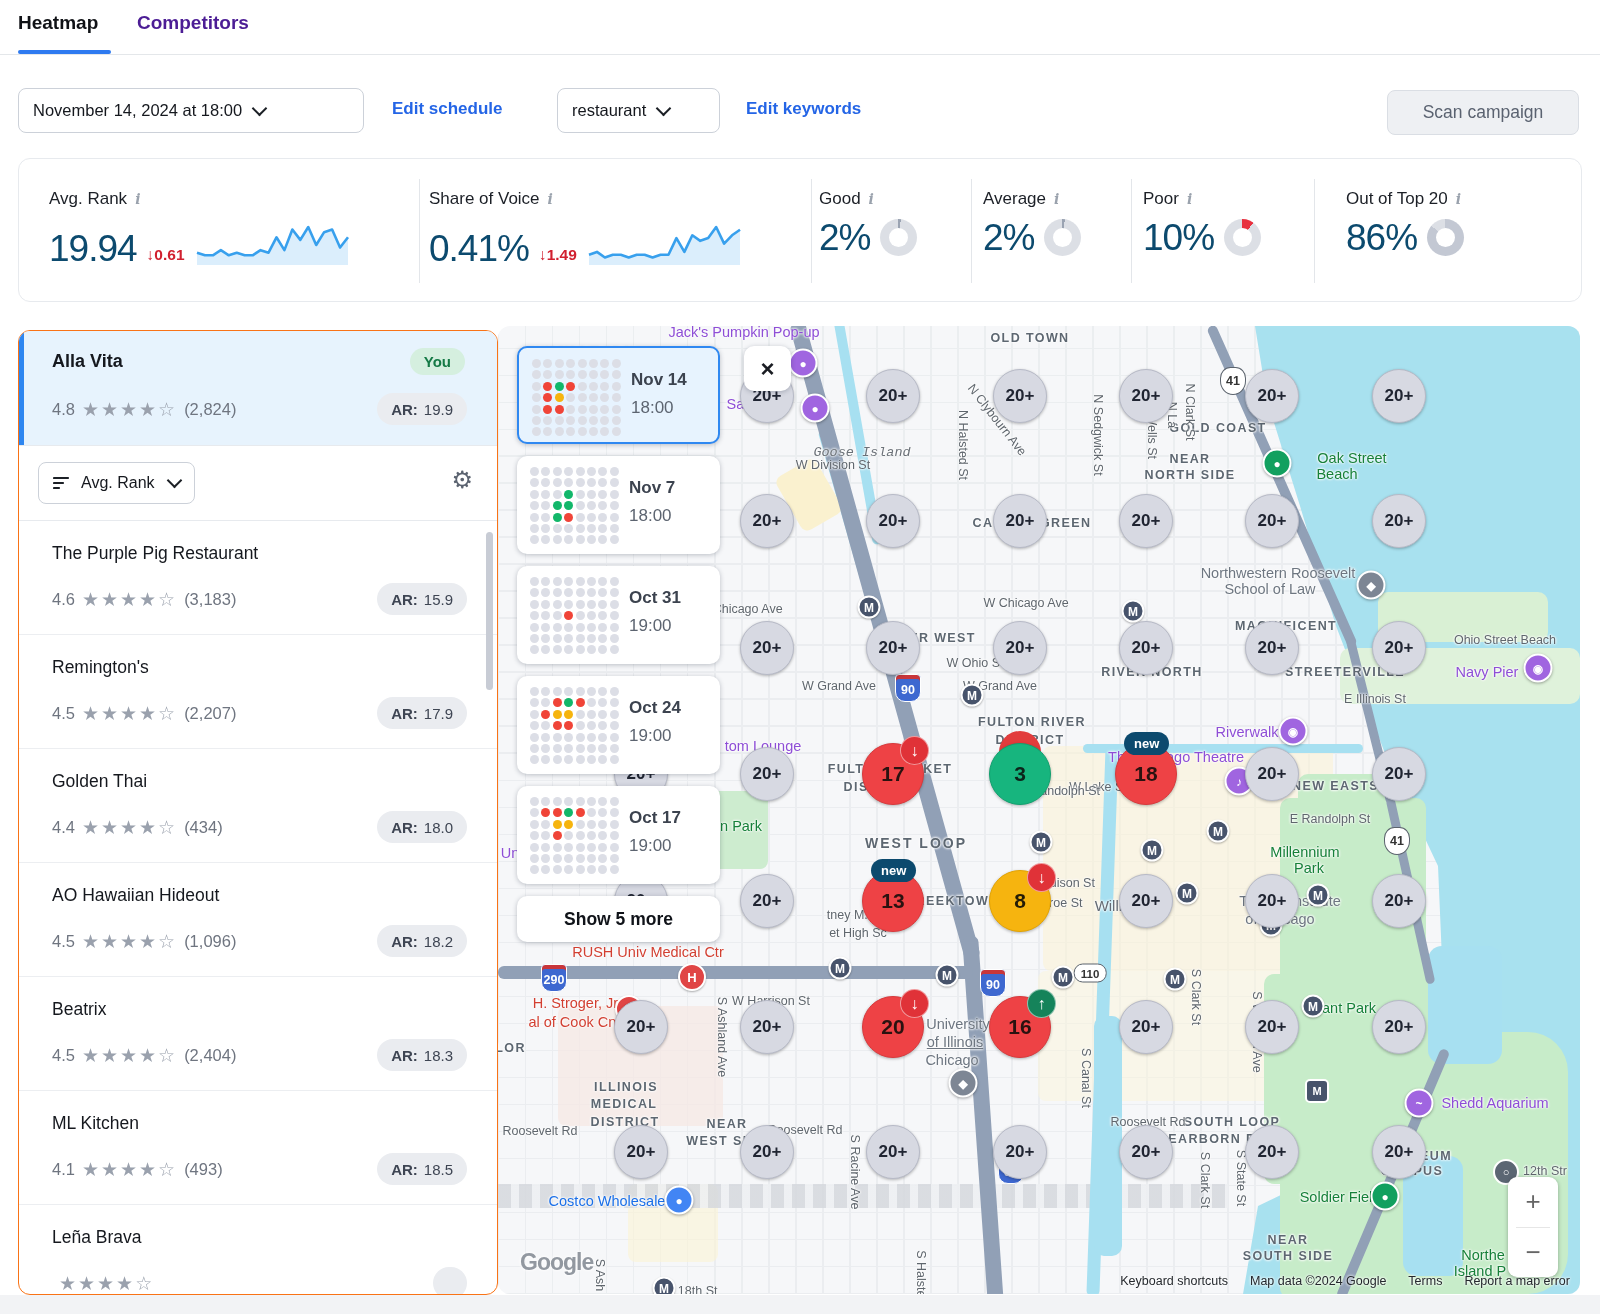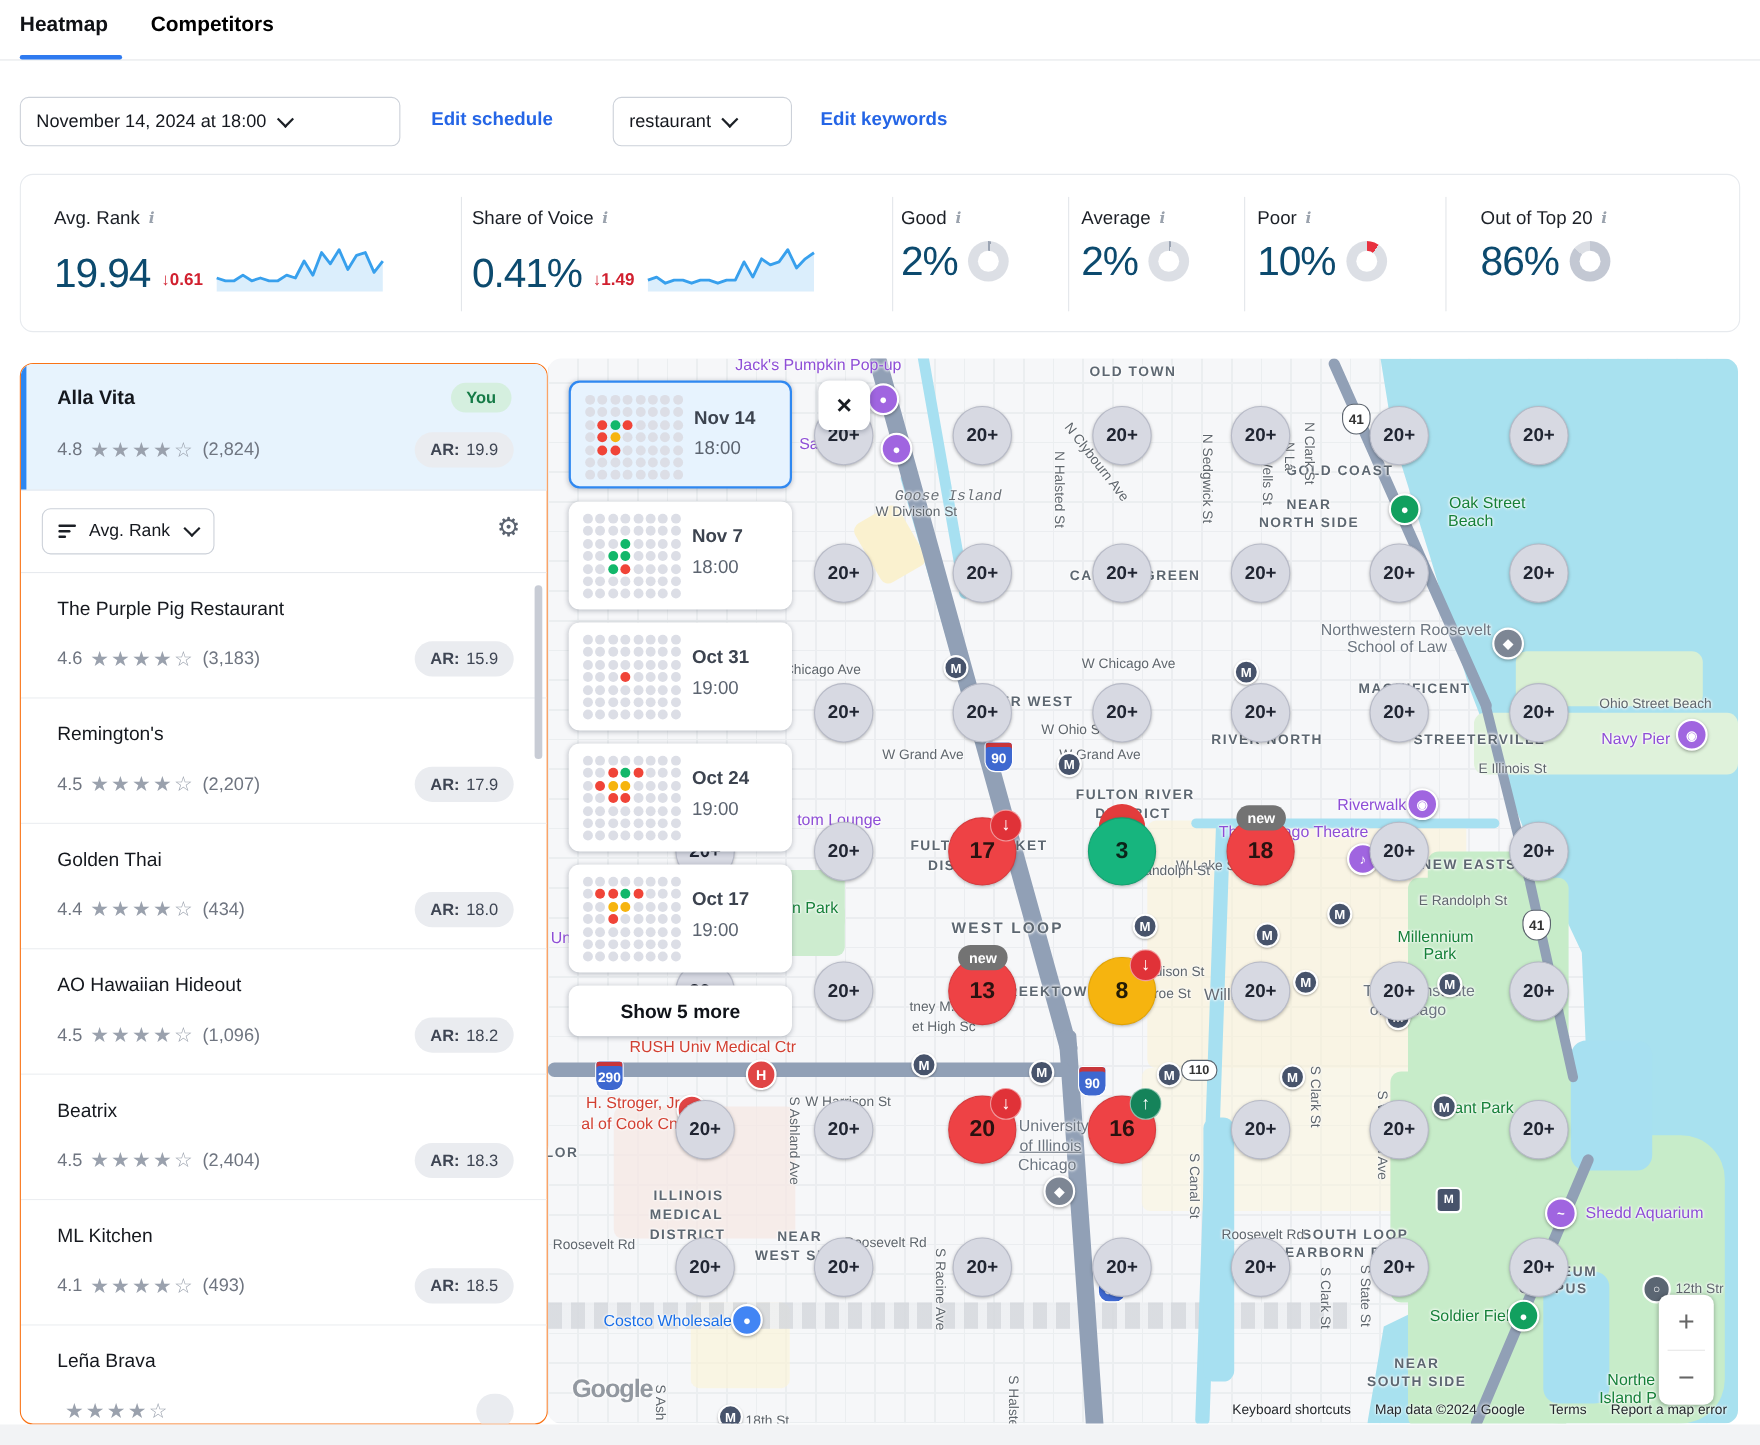--- a/index.html
+++ b/index.html
@@ -2,21 +2,21 @@
 <html><head>
 <meta charset="utf-8">
 <style>
   html,body{margin:0;padding:0;background:#fff;}
   body{font-family:"Liberation Sans",sans-serif;-webkit-font-smoothing:antialiased;color:#16191f;}
   .page{position:relative;width:1600px;height:1314px;background:#fff;overflow:hidden;}
 
   
   .tabs{position:absolute;left:0;top:0;width:1600px;height:54px;border-bottom:1px solid #e4e7ea;}
   .tab{position:absolute;top:12px;font-size:19px;font-weight:700;color:#101216;cursor:pointer;}
-  .tab.inactive{font-weight:600;color:#000000;}
+  .tab.inactive{font-weight:600;color:#4c1d95;}
   .tab-underline{position:absolute;left:18px;top:50px;width:93px;height:4px;background:#2e7af0;border-radius:2px;}
 
   
   .select{position:absolute;height:45px;border:1px solid #ccd1d9;border-radius:8px;display:flex;align-items:center;padding:0 14px;font-size:16.5px;color:#15181e;background:#fff;box-sizing:border-box;cursor:pointer;}
   .chev{width:9px;height:9px;border-right:2.4px solid #1c2026;border-bottom:2.4px solid #1c2026;transform:rotate(45deg);margin-left:12px;margin-top:-5px;}
   .link{position:absolute;font-size:17px;font-weight:600;color:#2465e6;cursor:pointer;}
   .scan-btn{position:absolute;left:1387px;top:90px;width:190px;height:43px;background:#eef0f3;border:1px solid #dadee4;border-radius:8px;font-size:17.5px;color:#5a6270;display:flex;align-items:center;justify-content:center;cursor:pointer;}
 
   
   .stats{position:absolute;left:18px;top:158px;width:1564px;height:144px;border:1px solid #e7eaee;border-radius:12px;background:#fff;box-sizing:border-box;}
@@ -95,21 +95,21 @@
 
   .mk{position:absolute;width:54px;height:54px;border-radius:50%;background:#d7d9e2;border:1.5px solid #b7bac7;display:flex;align-items:center;justify-content:center;font-size:17px;font-weight:700;color:#202532;transform:translate(-50%,-50%);box-shadow:0 1px 3px rgba(0,0,0,.28);z-index:5;cursor:pointer;box-sizing:border-box;}
   .mk.big{width:62px;height:62px;font-size:21px;z-index:6;}
   .mk.red{background:#ee4245;border-color:#d83a3d;color:#2a1210;}
   .mk.green{background:#17b57e;border-color:#12a06f;color:#0c241a;}
   .mk.yellow{background:#f6b40f;border-color:#e2a303;color:#241c06;}
   .peek{position:absolute;width:42px;height:42px;border-radius:50%;background:#e23c3c;transform:translate(-50%,-50%);z-index:5;}
   .bdg{position:absolute;top:-8px;right:-6px;width:27px;height:27px;border-radius:50%;color:#fff;font-size:16px;font-weight:700;display:flex;align-items:center;justify-content:center;z-index:7;border:1px solid rgba(255,255,255,.5);}
   .bdg-down{background:#e03238;}
   .bdg-up{background:#15835a;}
-  .bdg-new{top:-12px;left:8px;right:auto;width:auto;height:23px;padding:0 10px;border-radius:12px;background:#737373;font-size:13px;border:none;}
+  .bdg-new{top:-12px;left:8px;right:auto;width:auto;height:23px;padding:0 10px;border-radius:12px;background:#0c4a6e;font-size:13px;border:none;}
 
   
   .tl-card{position:absolute;left:19px;width:203px;height:98px;background:#fff;border-radius:10px;box-shadow:0 1px 5px rgba(30,40,60,.28);z-index:20;cursor:pointer;box-sizing:border-box;}
   .tl-card.sel{background:#e7f3fe;border:2px solid #2f88f1;}
   .tl-grid{position:absolute;left:13px;top:11px;display:grid;grid-template-columns:repeat(8,9px);grid-auto-rows:9px;gap:2.4px;}
   .dot{width:9px;height:9px;border-radius:50%;background:#dcdee6;}
   .dot.r{background:#f04438;}.dot.g{background:#12b76a;}.dot.y{background:#f6b40e;}
   .tl-date{position:absolute;left:112px;top:22px;font-size:17px;font-weight:600;color:#3c434f;}
   .tl-time{position:absolute;left:112px;top:50px;font-size:17px;color:#5c6470;}
   .tl-more{position:absolute;left:19px;width:203px;height:46px;background:#fff;border-radius:10px;box-shadow:0 1px 5px rgba(30,40,60,.28);z-index:20;display:flex;align-items:center;justify-content:center;font-size:17.5px;font-weight:700;color:#101319;cursor:pointer;}
@@ -138,20 +138,21 @@
   <div class="select" style="left:18px;top:88px;width:346px;">
     <span>November 14, 2024 at 18:00</span>
     <span class="chev"></span>
   </div>
   <div class="link" style="left:392px;top:99px;">Edit schedule</div>
   <div class="select" style="left:557px;top:88px;width:163px;">
     <span>restaurant</span>
     <span class="chev"></span>
   </div>
   <div class="link" style="left:746px;top:99px;">Edit keywords</div>
+  <div class="scan-btn">Scan campaign</div>
 
   <div class="stats">
     <div class="stat" style="left:30px;">
       <div class="lbl">
           <span>Avg. Rank</span>
           <span class="info">i</span>
         </div>
       <div class="valrow">
         <span class="bigval">19.94</span>
         <span class="delta">↓0.61</span>

